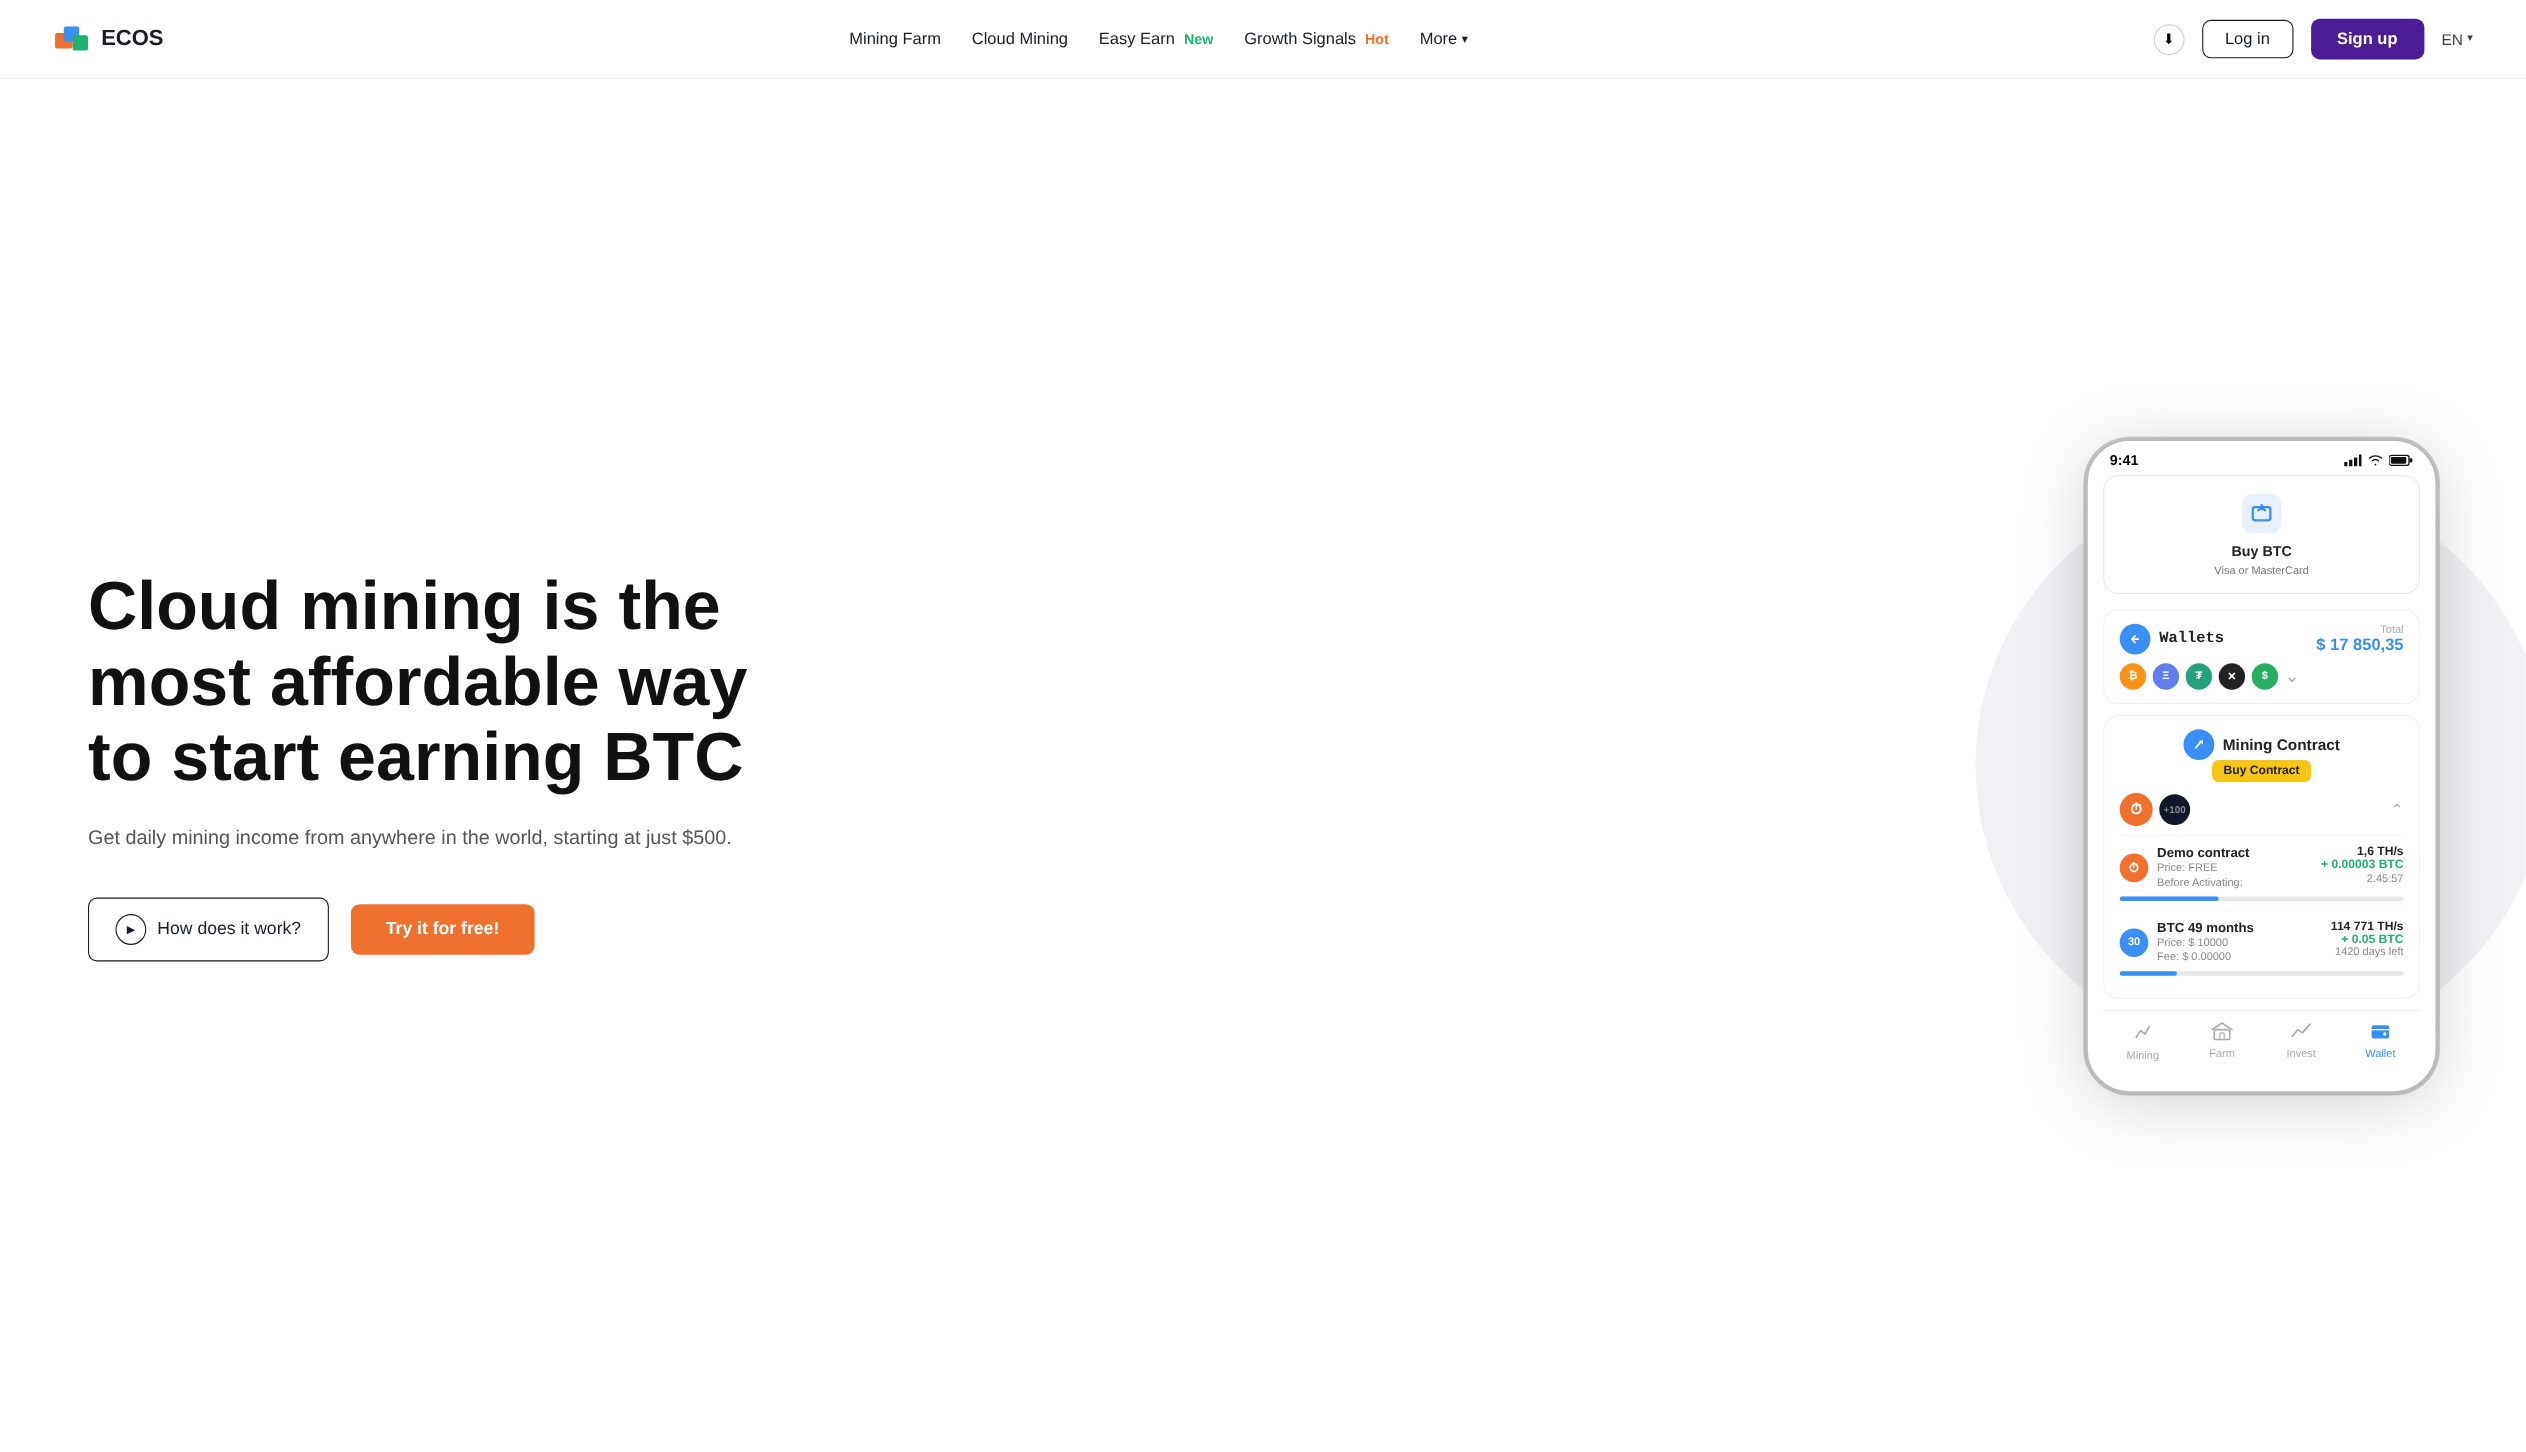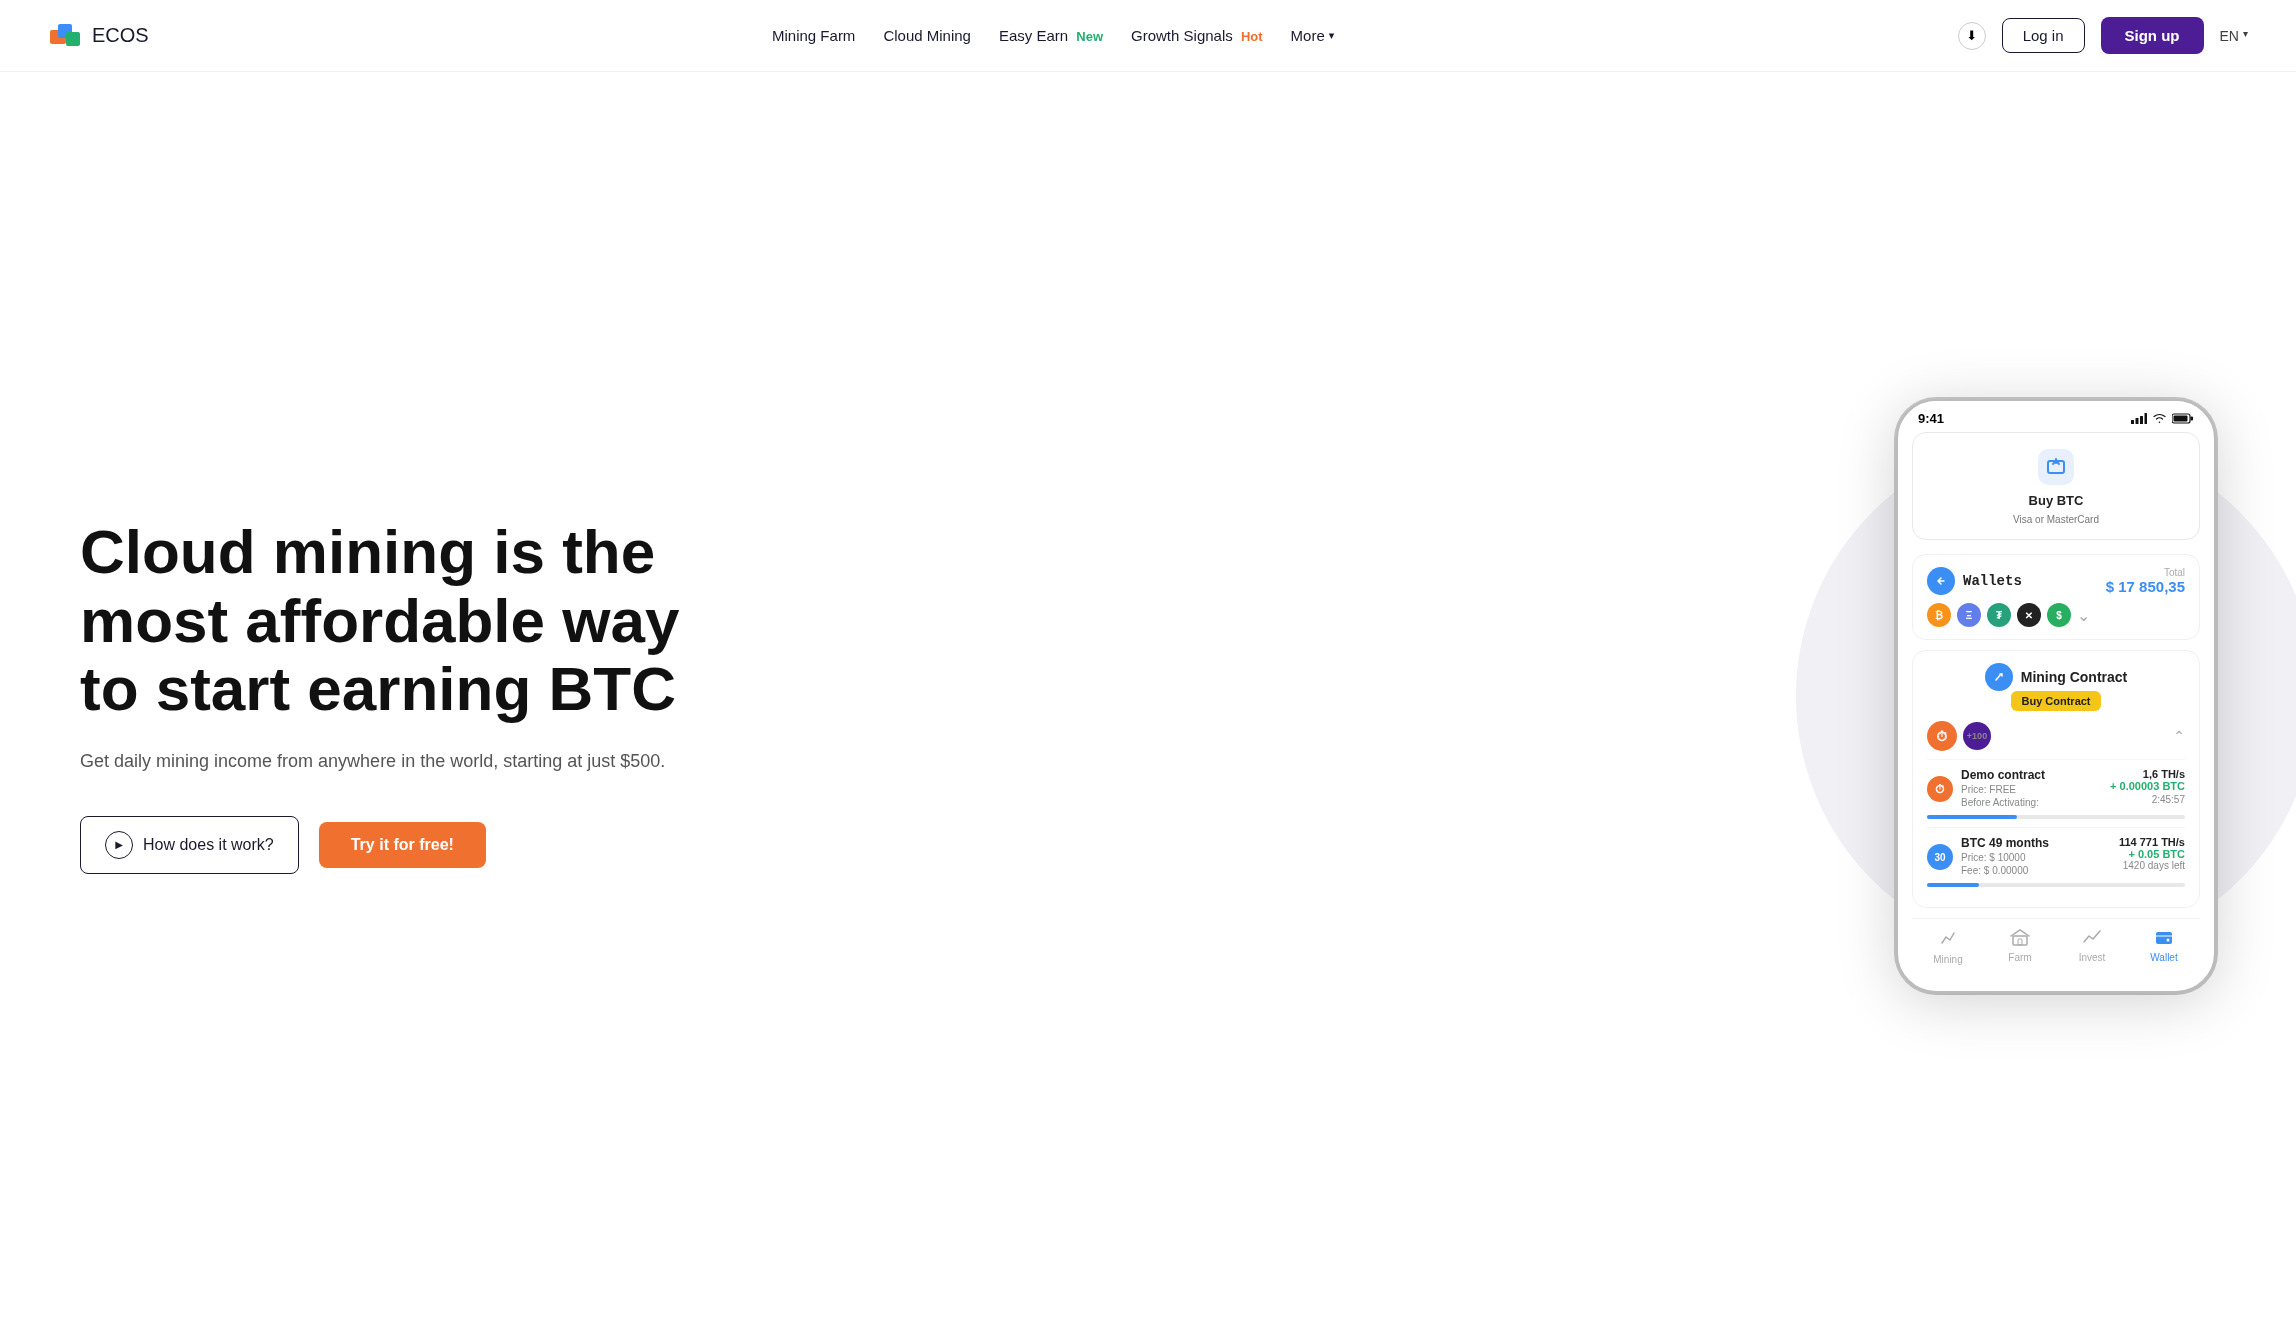--- a/index.html
+++ b/index.html
@@ -126,21 +126,21 @@
 <body>
 
 <nav>
   <div style="display:flex;align-items:center;gap:8px;">
 
     <svg width="36" height="36" viewBox="0 0 36 36">
       <rect x="2" y="12" width="16" height="14" rx="2" fill="#f07030"></rect>
       <rect x="10" y="6" width="14" height="14" rx="2" fill="#3b8ef3"></rect>
       <rect x="18" y="14" width="14" height="14" rx="2" fill="#22b06e"></rect>
     </svg>
-    <span style="font-size:20px;font-weight:400;color:#1a1a2e;">ECOS</span>
+    <span style="font-size:20px;font-weight:700;color:#1a1a2e;">ECOS</span>
   </div>
 
   <div style="display:flex;align-items:center;gap:28px;">
     <a class="nav-link">Mining Farm</a>
     <a class="nav-link">Cloud Mining</a>
     <span class="nav-link">
       <span>Easy Earn</span>
       <span class="badge-new">New</span>
     </span>
     <span class="nav-link">
@@ -260,21 +260,21 @@
                   <path d="M5 11 L10 5 M9 5 l2 0 0 2" stroke="white" stroke-width="1.5" stroke-linecap="round" fill="none"></path>
                 </svg>
               </div>
               <span class="mining-title">Mining Contract</span>
             </div>
             <button class="btn-buy-contract">Buy Contract</button>
           </div>
 
           <div class="contract-avatars">
             <div class="contract-avatar avatar-orange" style="font-size:14px;">⏱</div>
-            <div style="width:28px;height:28px;border-radius:50%;background:#4c1d95;color:#888;font-size:9px;display:flex;align-items:center;justify-content:center;font-weight:600;">+100</div>
+            <div style="width:28px;height:28px;border-radius:50%;background:#0f172a;color:#888;font-size:9px;display:flex;align-items:center;justify-content:center;font-weight:600;">+100</div>
             <span style="color:#aaa;font-size:14px;margin-left:auto;">⌃</span>
           </div>
 
           <div class="contract-row">
             <div class="contract-row-header">
               <div style="display:flex;align-items:center;gap:8px;">
                 <div class="contract-avatar avatar-orange" style="width:26px;height:26px;font-size:12px;">⏱</div>
                 <div>
                   <div class="contract-name">Demo contract</div>
                   <div class="contract-info">Price: FREE</div>

